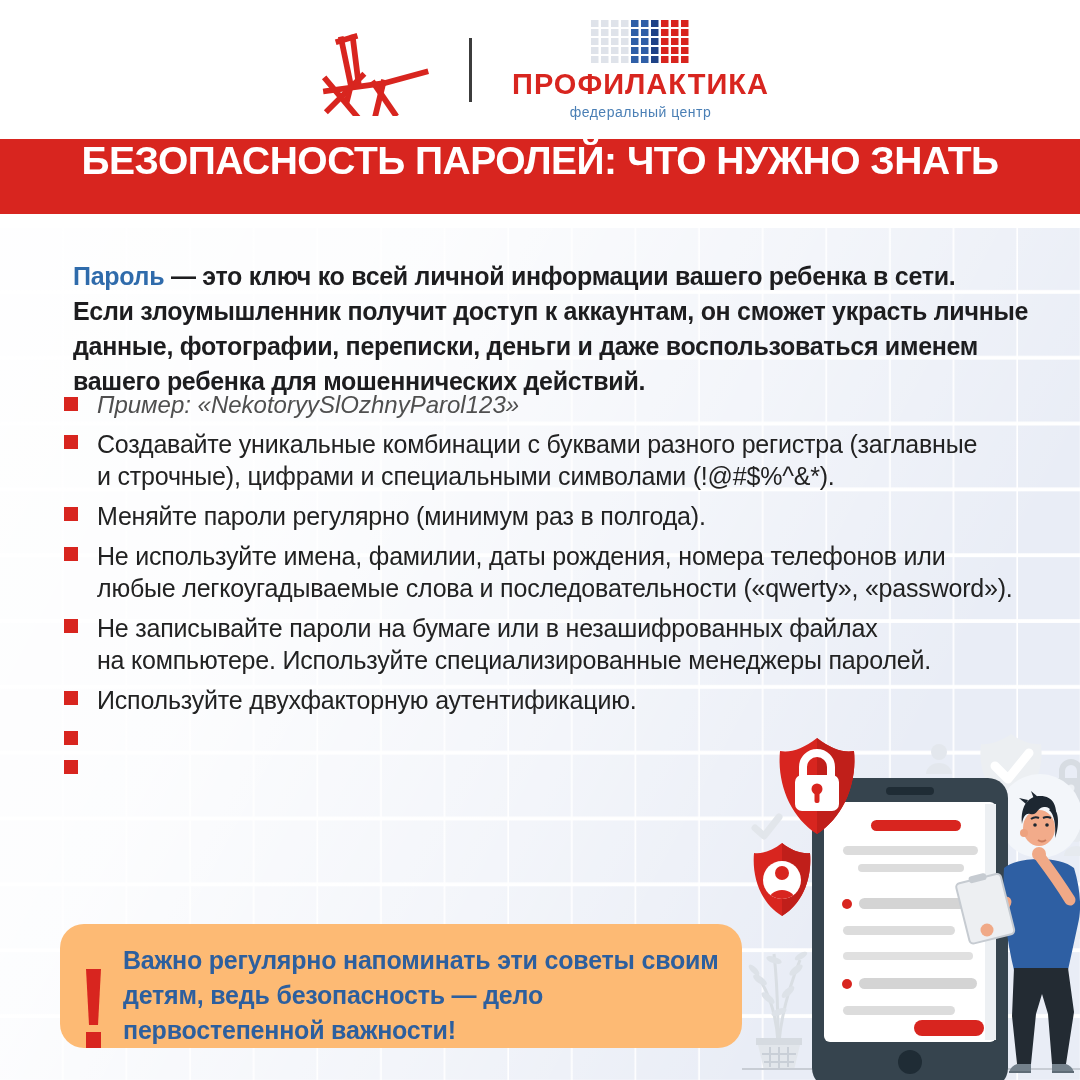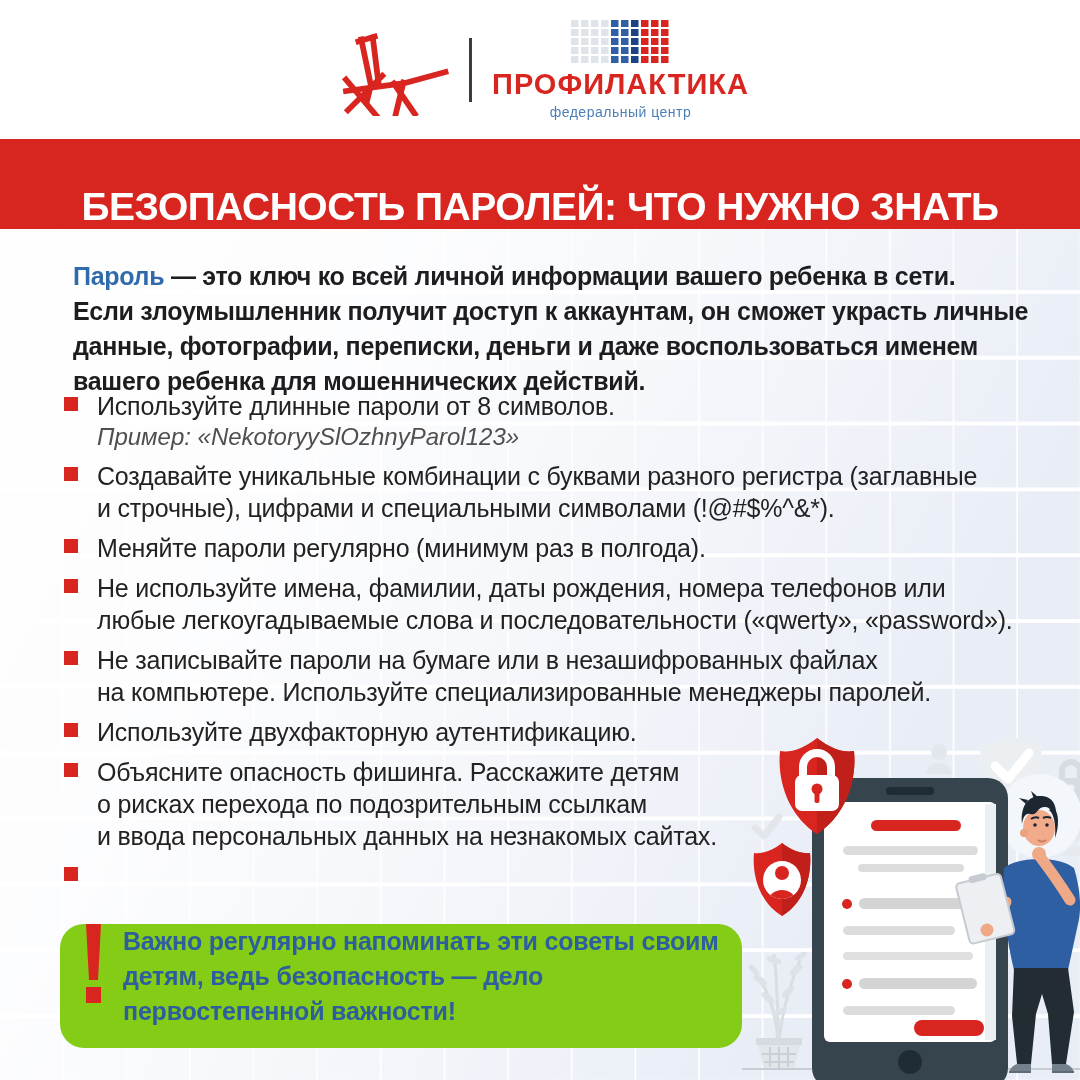--- a/index.html
+++ b/index.html
@@ -7,44 +7,44 @@
           font-family:"Liberation Sans",sans-serif;}
   
   .bg-pattern{position:absolute;left:0;right:0;top:228px;bottom:0;
               background-image:linear-gradient(#e9edf6,#e9edf6);
               background-size:62px 62px;background-repeat:space;}
   .bg-fade{position:absolute;left:0;right:0;top:228px;bottom:0;
            background:linear-gradient(118deg,rgba(255,255,255,.97) 0%,rgba(255,255,255,.88) 28%,
                       rgba(255,255,255,.45) 55%,rgba(255,255,255,0) 78%);}
   
   .header{position:absolute;top:0;left:0;width:100%;height:139px;display:flex;
-          align-items:center;justify-content:center;gap:20px;background:#fff;z-index:3;}
+          align-items:center;justify-content:center;gap:40px;background:#fff;z-index:3;}
   .chair-svg{width:118px;height:88px;margin-top:4px;}
   .divider{width:3px;height:64px;background:#3c3c3c;}
   .brand{display:flex;flex-direction:column;align-items:center;gap:3px;}
   .brand-name{font-size:29px;font-weight:bold;color:#d8251f;letter-spacing:1px;}
   .brand-sub{font-size:14px;color:#4a7fb5;letter-spacing:.5px;}
   
-  .banner{position:absolute;top:139px;left:0;width:100%;height:90px;background:#d8251f;
-          display:flex;align-items:flex-end;justify-content:center;z-index:3;}
+  .banner{position:absolute;top:139px;left:0;width:100%;height:75px;background:#d8251f;
+          display:flex;align-items:flex-start;justify-content:center;z-index:3;}
   .banner h1{margin:0;color:#fff;font-size:39px;font-weight:bold;letter-spacing:-.5px;white-space:nowrap;}
   
   .intro{position:absolute;left:57px;top:243px;width:980px;margin:16px;z-index:2;
          font-size:25px;font-weight:bold;color:#1d1d1f;line-height:35px;letter-spacing:-.3px;
          white-space:pre-line;}
   .intro .lead{color:#2f6bab;}
   
   .tips{position:absolute;left:64px;top:390px;width:960px;margin:0;padding:0;list-style:none;z-index:2;}
   .tip{display:flex;align-items:flex-start;margin-bottom:8px;}
   .sq{flex:0 0 14px;width:14px;height:14px;background:#d8251f;margin-top:7px;margin-right:19px;}
   .tip-text{font-size:25px;color:#222;line-height:32px;letter-spacing:-.2px;white-space:pre-line;}
   .tip-example{font-size:24px;font-style:italic;color:#4f4f4f;line-height:30px;white-space:pre-line;}
   
-  .callout{position:absolute;left:60px;top:924px;width:682px;height:124px;background:#84cc16;
-           border-radius:24px;display:flex;align-items:flex-start;z-index:2;}
+  .callout{position:absolute;left:60px;top:924px;width:682px;height:124px;background:#fdba74;
+           border-radius:24px;display:flex;align-items:flex-end;z-index:2;}
   .excl{width:15px;margin-left:26px;margin-right:22px;display:flex;flex-direction:column;
         align-items:center;}
   .excl-bar{width:15px;height:56px;background:#d8251f;
             clip-path:polygon(0 0,100% 0,80% 100%,20% 100%);}
   .excl-dot{width:15px;height:16px;background:#d8251f;margin-top:7px;}
   .callout-text{font-size:25px;font-weight:bold;color:#2d5f9e;line-height:35px;
                 letter-spacing:-.2px;white-space:pre-line;}
   
   .illo{position:absolute;left:738px;top:712px;width:342px;height:368px;z-index:1;}
 </style>
@@ -100,21 +100,20 @@
 
   <p class="intro"><span class="lead">Пароль</span><span> — это ключ ко всей личной информации вашего ребенка в сети.
 Если злоумышленник получит доступ к аккаунтам, он сможет украсть личные
 данные, фотографии, переписки, деньги и даже воспользоваться именем
 вашего ребенка для мошеннических действий.</span></p>
 
   <ul class="tips">
     <li class="tip">
       <span class="sq"></span>
       <div>
-        <div class="tip-text">Используйте длинные пароли от 8 символов.</div>
         <div class="tip-example">Пример: «NekotoryySlOzhnyParol123»</div>
       </div>
     </li>
     <li class="tip">
       <span class="sq"></span>
       <div>
         <div class="tip-text">Создавайте уникальные комбинации с буквами разного регистра (заглавные
 и строчные), цифрами и специальными символами (!@#$%^&amp;*).</div>
       </div>
     </li>
@@ -131,23 +130,20 @@
       <span class="sq"></span>
       <div class="tip-text">Не записывайте пароли на бумаге или в незашифрованных файлах
 на компьютере. Используйте специализированные менеджеры паролей.</div>
     </li>
     <li class="tip">
       <span class="sq"></span>
       <div class="tip-text">Используйте двухфакторную аутентификацию.</div>
     </li>
     <li class="tip">
       <span class="sq"></span>
-      <div class="tip-text">Объясните опасность фишинга. Расскажите детям
-о рисках перехода по подозрительным ссылкам
-и ввода персональных данных на незнакомых сайтах.</div>
     </li>
     <li class="tip">
       <span class="sq"></span>
     </li>
   </ul>
 
   <div class="callout">
     <div class="excl">
       <span class="excl-bar"></span>
       <span class="excl-dot"></span>

